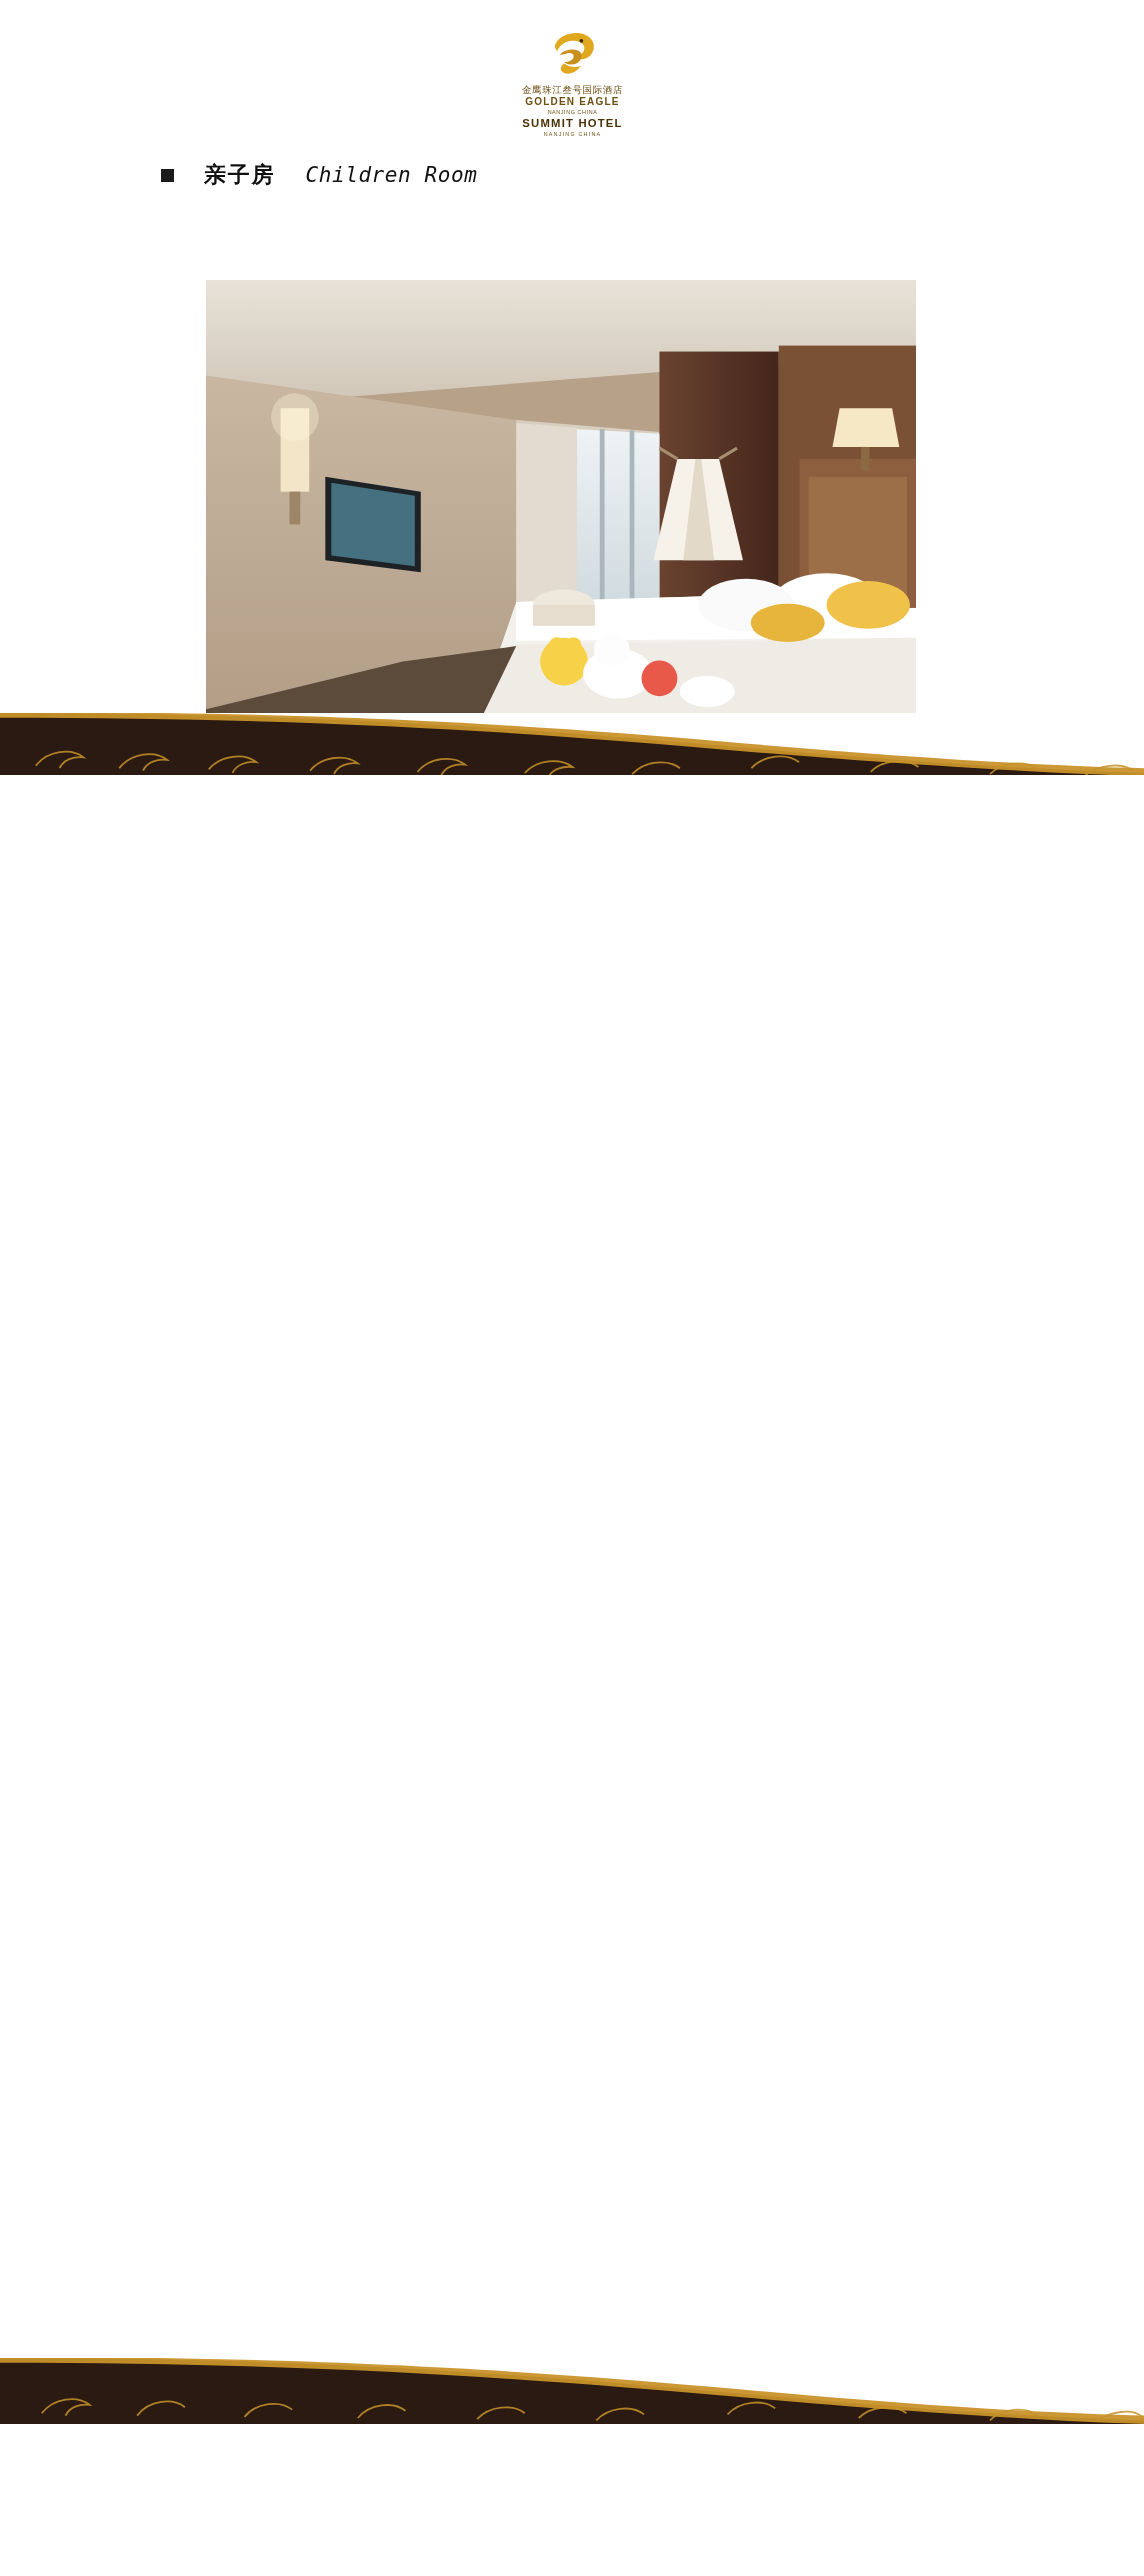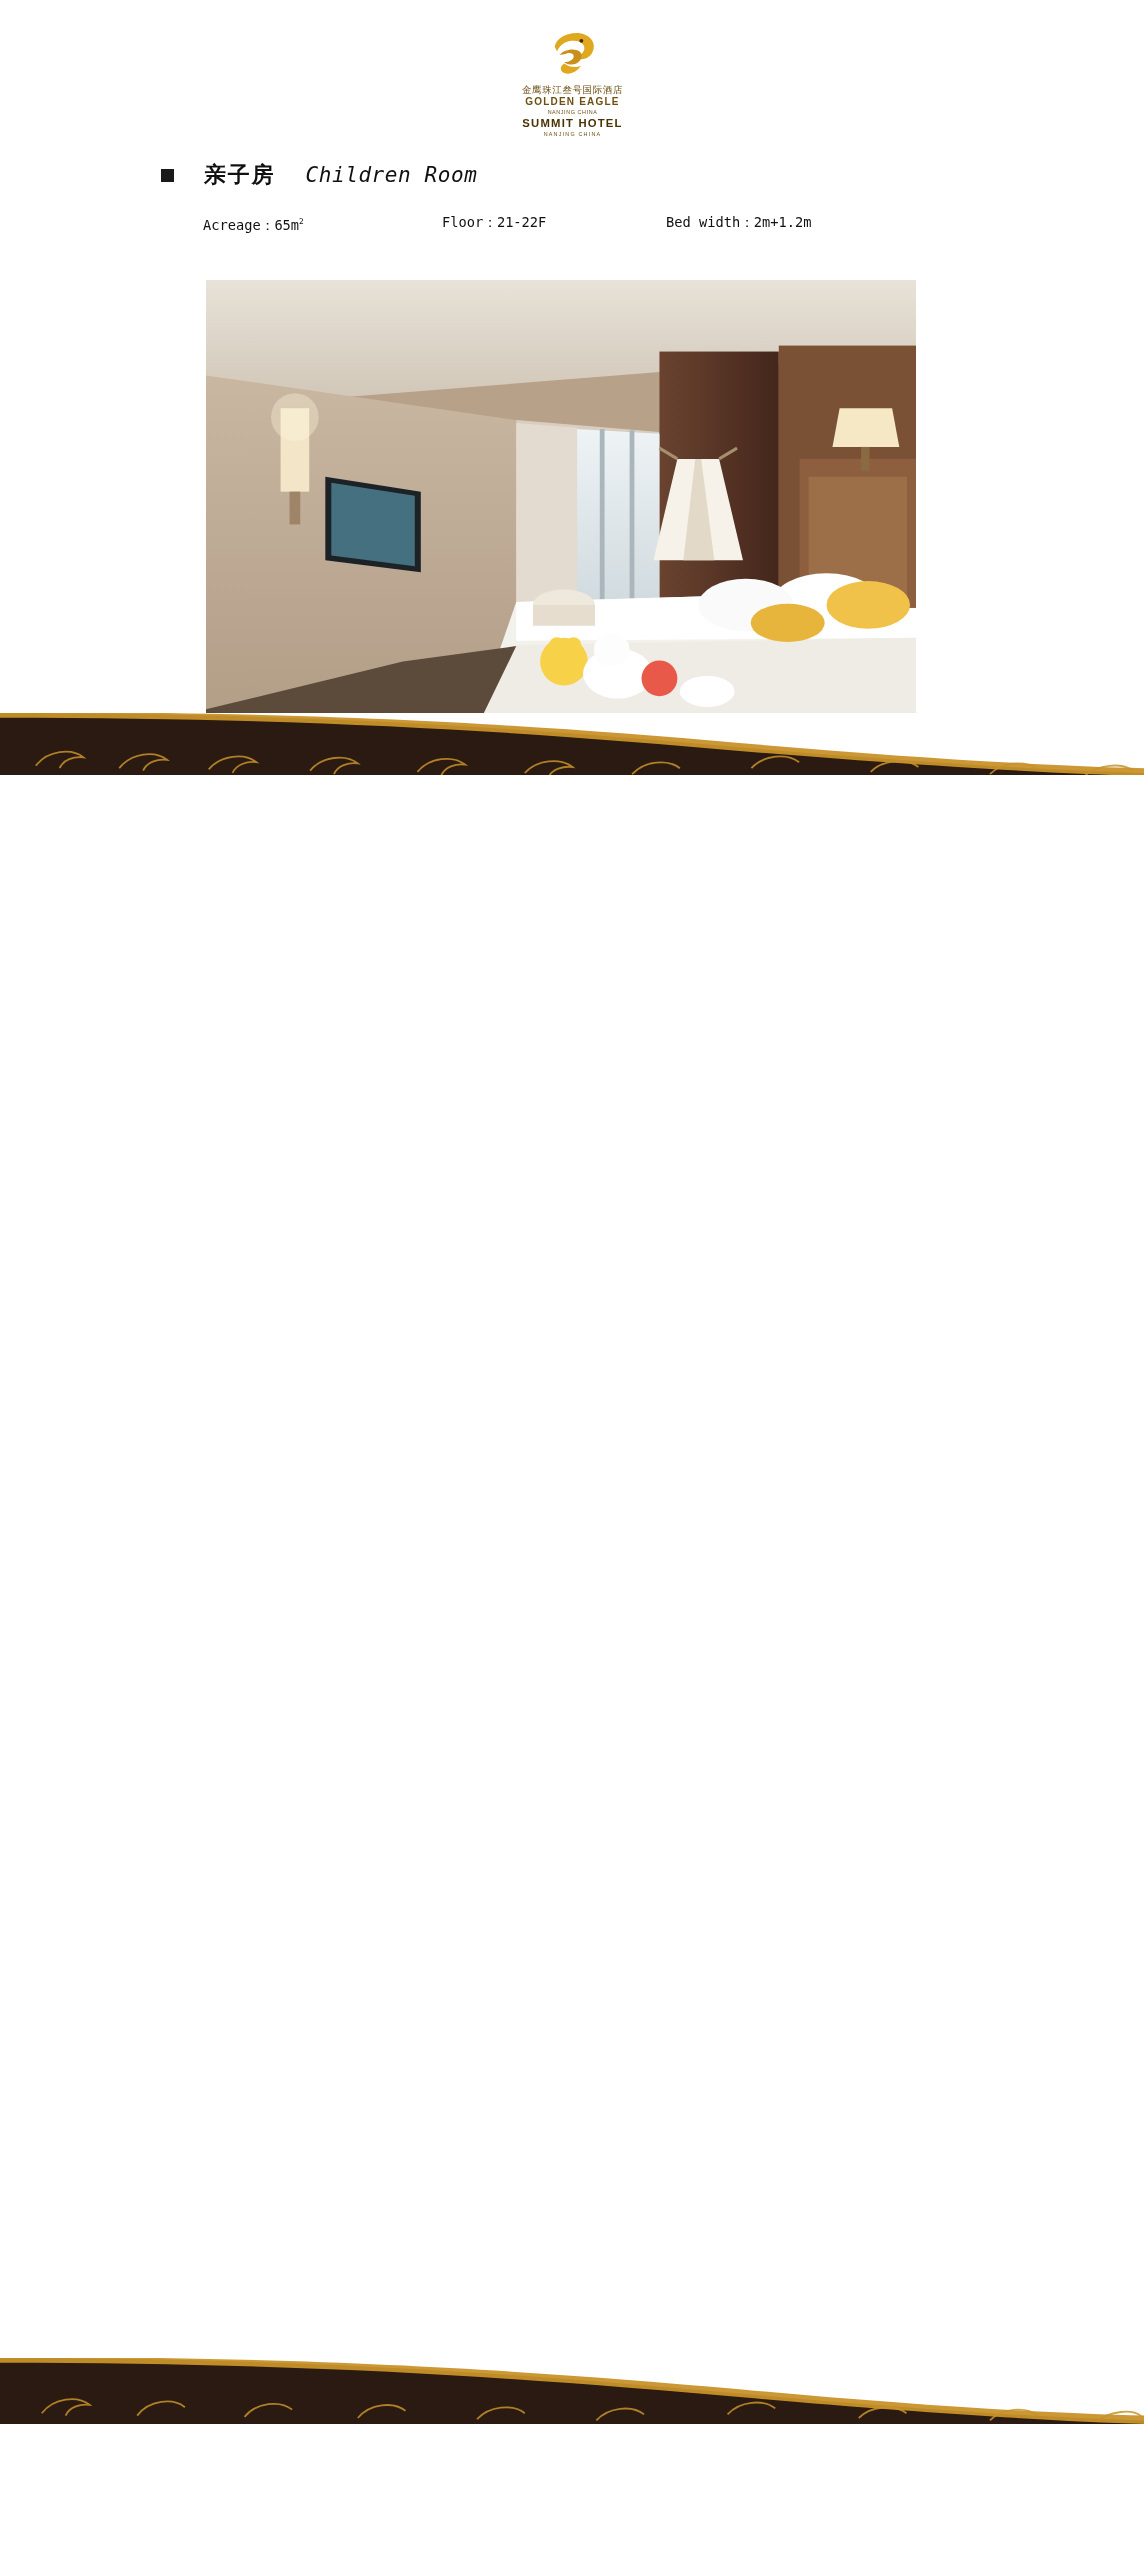--- a/index.html
+++ b/index.html
@@ -237,31 +237,20 @@
       <div class="logo-en4">NANJING CHINA</div>
     </div>
 
     <div class="room-title">
       <span class="sq-bullet"></span>
       <span class="room-title-cn">亲子房</span>
       <span class="room-title-en">Children Room</span>
     </div>
 
     <div class="room-specs">
-      <div class="spec-row en">
-        <div class="spec-c1">
-          <span>Acreage：</span><span>65m</span><span class="sup">2</span>
-        </div>
-        <div class="spec-c2">
-          <span>Floor：</span><span>21-22F</span>
-        </div>
-        <div class="spec-c3">
-          <span>Bed width：</span><span>2m+1.2m</span>
-        </div>
-      </div>
     </div>
 
     <div class="room-photo">
       <svg class="ph" viewBox="0 0 1190 800" preserveAspectRatio="none">
         <defs>
           <linearGradient id="wallG" x1="0" y1="0" x2="0" y2="1">
             <stop offset="0%" stop-color="#c9b7a2"></stop>
             <stop offset="100%" stop-color="#b09b84"></stop>
           </linearGradient>
           <linearGradient id="woodG" x1="0" y1="0" x2="1" y2="0">

